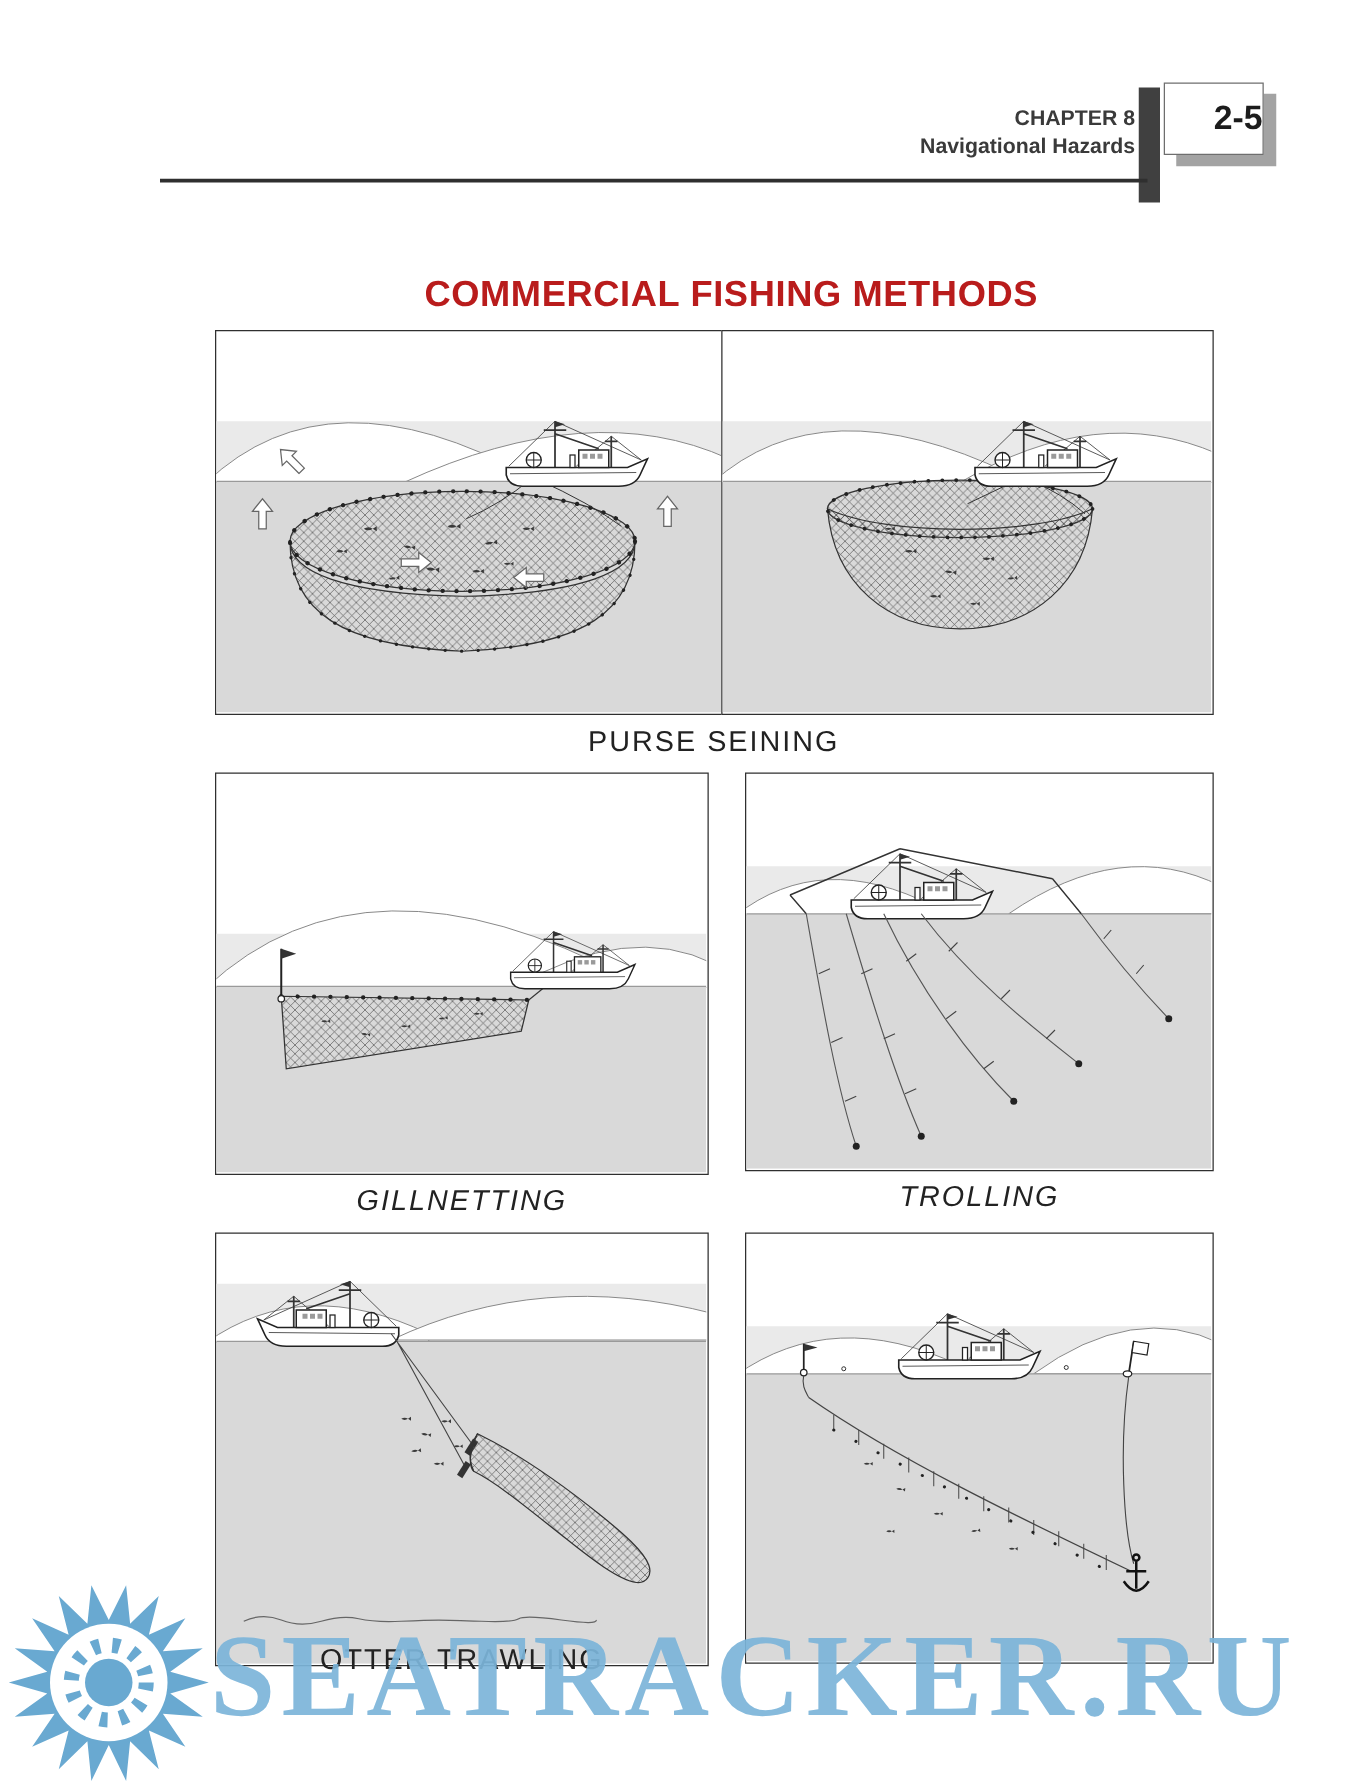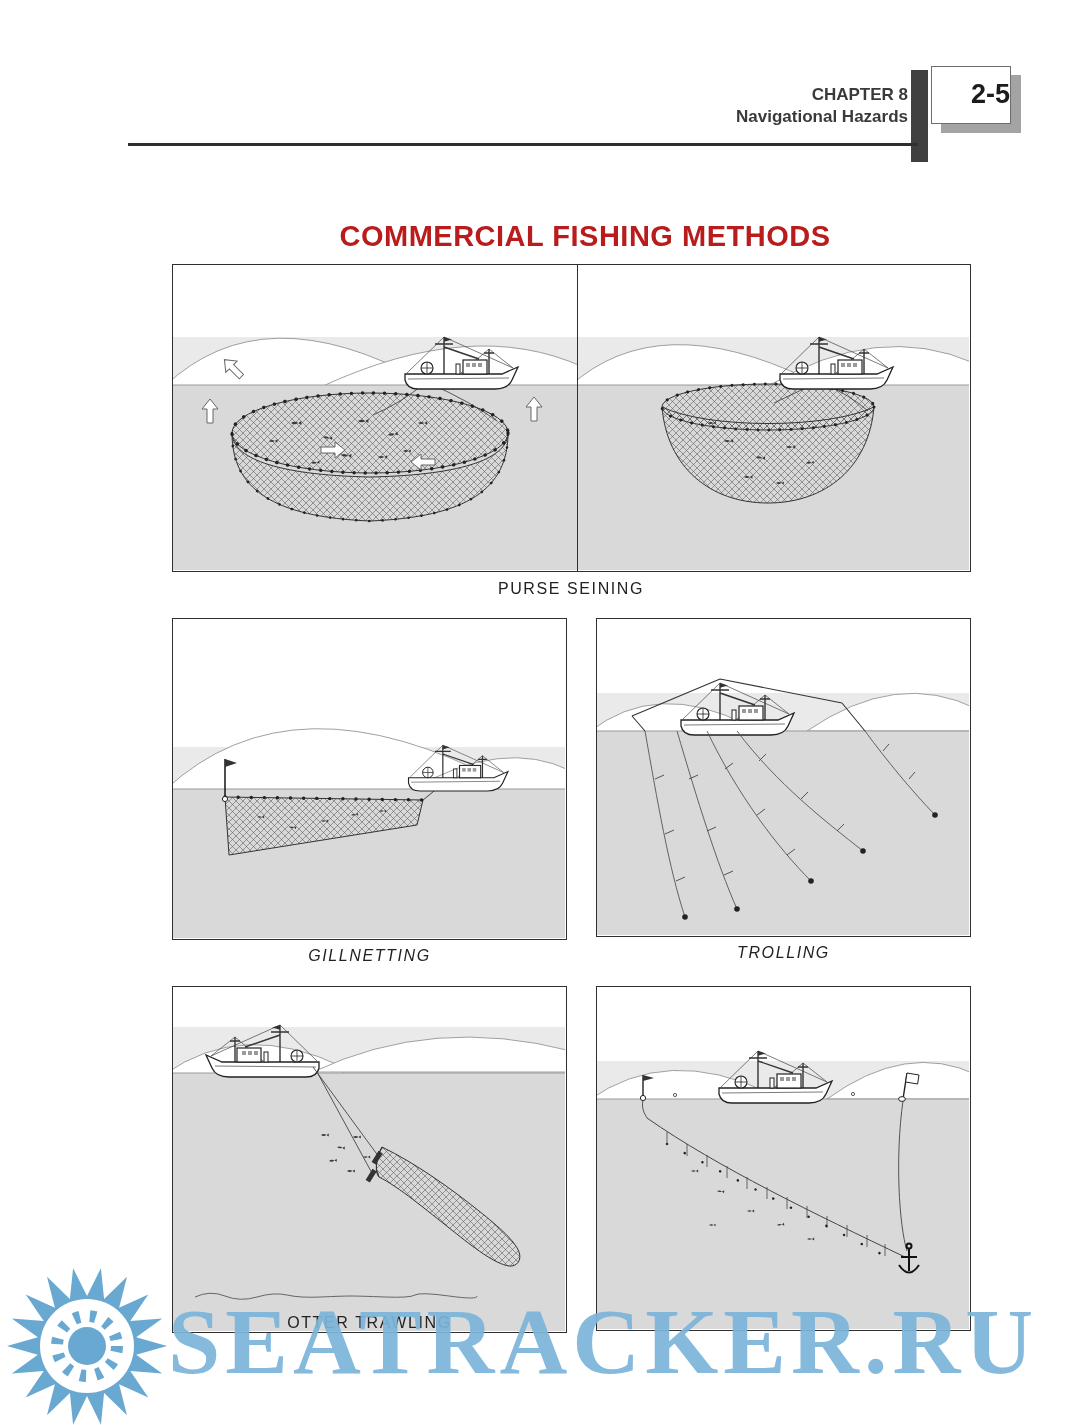--- a/index.html
+++ b/index.html
@@ -22,21 +22,21 @@
   
   .panel { position:absolute; border:1.6px solid #2f2f2f; box-sizing:border-box; background:#fff; }
   .p-tl { left:172px; top:264px; width:407px; height:308px; }
   .p-tr { left:577px; top:264px; width:394px; height:308px; }
   .p-ml { left:172px; top:618px; width:395px; height:322px; }
   .p-mr { left:596px; top:618px; width:375px; height:319px; }
   .p-bl { left:172px; top:986px; width:395px; height:347px; }
   .p-br { left:596px; top:986px; width:375px; height:345px; }
   .panel svg { display:block; }
   
-  .cap { position:absolute; text-align:center; font-size:16px; letter-spacing:1.6px; color:#222; }
+  .cap { position:absolute; text-align:center; font-size:23px; letter-spacing:1.6px; color:#222; }
   .cap-purse { left:172px; top:580px; width:798px; }
   .cap-gill  { left:172px; top:947px; width:395px;font-style:italic; }
   .cap-troll { left:596px; top:944px; width:375px;font-style:italic; }
   .cap-otter { left:172px; top:1314px; width:395px; }
   .cap-long  { left:596px; top:1314px; width:375px; }
   
   .wm-text { position:absolute; left:168px; top:1282px; width:905px; height:130px;
              font-family:"Liberation Serif", serif; font-weight:bold; font-size:94px;
              letter-spacing:5px; line-height:118px; color:#7cb5da; opacity:0.92;
              white-space:nowrap; z-index:40; }

